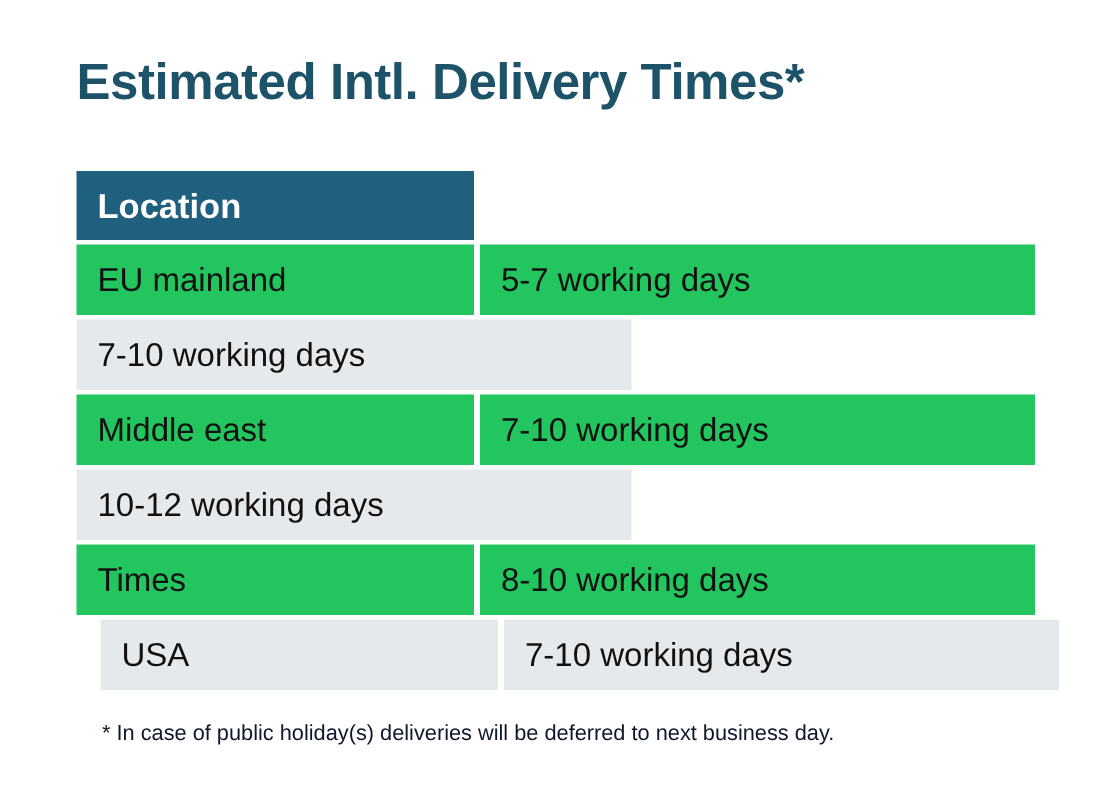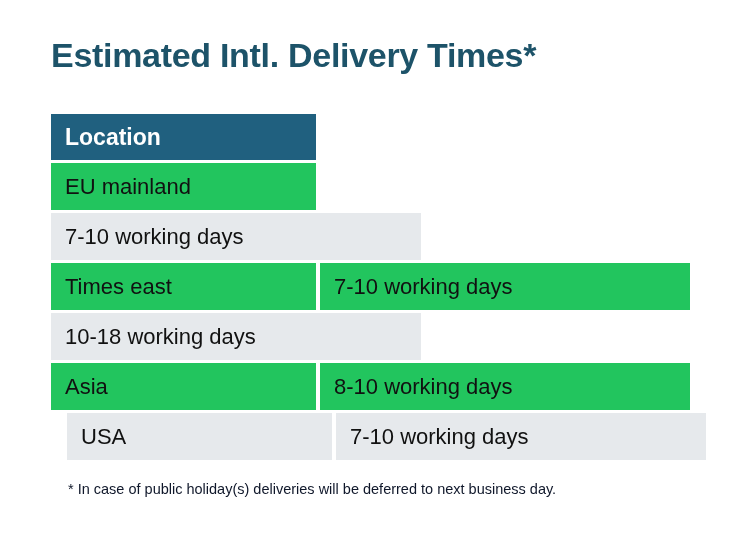--- a/index.html
+++ b/index.html
@@ -94,37 +94,38 @@
   <div class="page-title">Estimated Intl. Delivery Times*</div>
 
   <div class="delivery-table">
 
     <div class="table-row header-row">
       <div class="cell cell-location">Location</div>
     </div>
 
     <div class="table-row body-row shade-dark">
       <div class="cell cell-location">EU mainland</div>
+      <div class="cell cell-delivery">5-7 working days</div>
     </div>
 
     <div class="table-row body-row shade-light">
       <div class="cell cell-delivery">7-10 working days</div>
     </div>
 
     <div class="table-row body-row shade-dark">
-      <div class="cell cell-location">Times east</div>
+      <div class="cell cell-location">Middle east</div>
       <div class="cell cell-delivery">7-10 working days</div>
     </div>
 
     <div class="table-row body-row shade-light">
-      <div class="cell cell-delivery">10-18 working days</div>
+      <div class="cell cell-delivery">10-12 working days</div>
     </div>
 
     <div class="table-row body-row shade-dark">
-      <div class="cell cell-location">Asia</div>
+      <div class="cell cell-location">Times</div>
       <div class="cell cell-delivery">8-10 working days</div>
     </div>
 
     <div class="table-row body-row shade-light">
       <div class="cell cell-location">USA</div>
       <div class="cell cell-delivery">7-10 working days</div>
     </div>
 
   </div>
 

